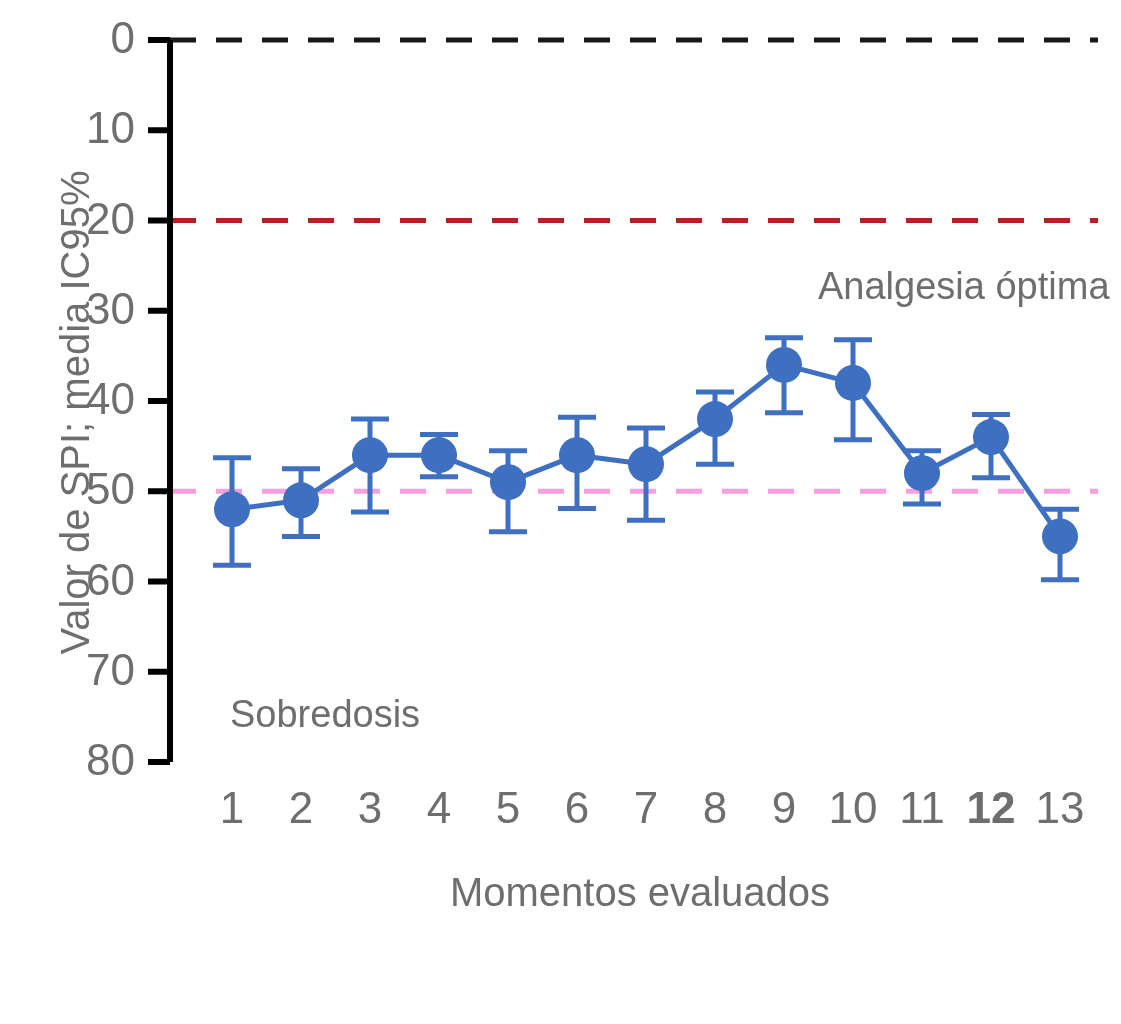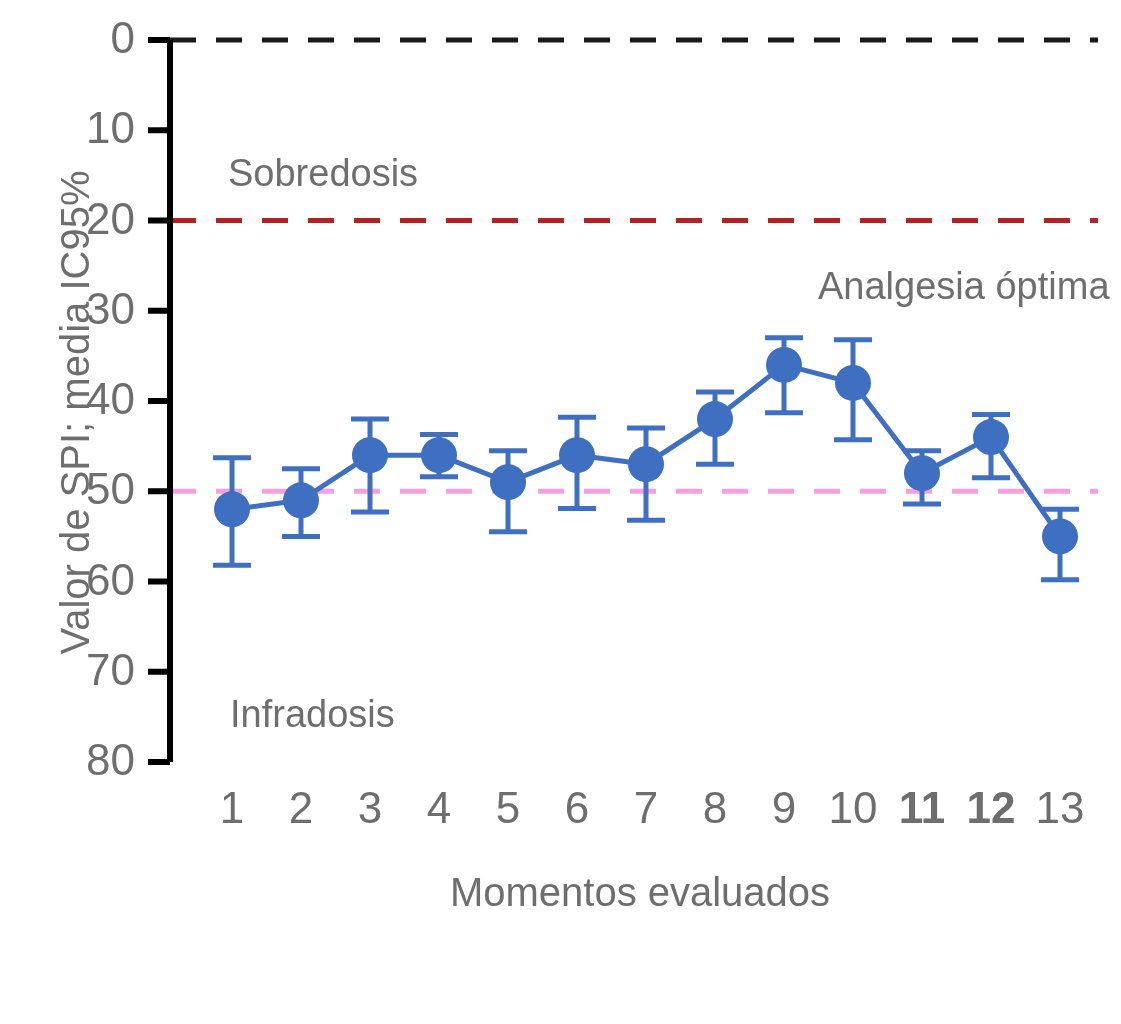--- a/index.html
+++ b/index.html
@@ -191,25 +191,24 @@
           <line x1="1041" x2="1079" y1="579.6949999999999" y2="579.6949999999999" stroke="#3f6fc0" stroke-width="5"></line>
           <circle cx="1060" cy="536.375" r="18" fill="#3f6fc0"></circle>
         </g>
       </g>
   </svg>
 
   <div class="axis-title" id="ylabel">Valor de SPI; media IC95%</div>
 
   <div class="axis-title" id="xlabel">Momentos evaluados</div>
 
-  <div class="zone-label" id="zone-over">Sobredosis</div>
 
   <div class="zone-label" id="zone-opt">Analgesia óptima</div>
 
-  <div class="zone-label" id="zone-under">Infradosis</div>
+  <div class="zone-label" id="zone-under">Sobredosis</div>
 
 
   <div id="ytick-layer">
       <div class="tick-label-y" style="top: 16px; left: -15px; width: 150px;">0</div>
       <div class="tick-label-y" style="top: 106.25px; left: -15px; width: 150px;">10</div>
       <div class="tick-label-y" style="top: 196.5px; left: -15px; width: 150px;">20</div>
       <div class="tick-label-y" style="top: 286.75px; left: -15px; width: 150px;">30</div>
       <div class="tick-label-y" style="top: 377px; left: -15px; width: 150px;">40</div>
       <div class="tick-label-y" style="top: 467.25px; left: -15px; width: 150px;">50</div>
       <div class="tick-label-y" style="top: 557.5px; left: -15px; width: 150px;">60</div>
@@ -220,18 +219,18 @@
       <div class="tick-label-x" style="left: 232px; top: 786px;">1</div>
       <div class="tick-label-x" style="left: 301px; top: 786px;">2</div>
       <div class="tick-label-x" style="left: 370px; top: 786px;">3</div>
       <div class="tick-label-x" style="left: 439px; top: 786px;">4</div>
       <div class="tick-label-x" style="left: 508px; top: 786px;">5</div>
       <div class="tick-label-x" style="left: 577px; top: 786px;">6</div>
       <div class="tick-label-x" style="left: 646px; top: 786px;">7</div>
       <div class="tick-label-x" style="left: 715px; top: 786px;">8</div>
       <div class="tick-label-x" style="left: 784px; top: 786px;">9</div>
       <div class="tick-label-x" style="left: 853px; top: 786px;">10</div>
-      <div class="tick-label-x" style="left: 922px; top: 786px; font-weight: bold;">11</div>
+      <div class="tick-label-x" style="left: 922px; top: 786px;">11</div>
       <div class="tick-label-x" style="left: 991px; top: 786px; font-weight: bold;">12</div>
       <div class="tick-label-x" style="left: 1060px; top: 786px; text-align: center;">13</div>
     </div>
 
 </div>
 
 </body></html>

